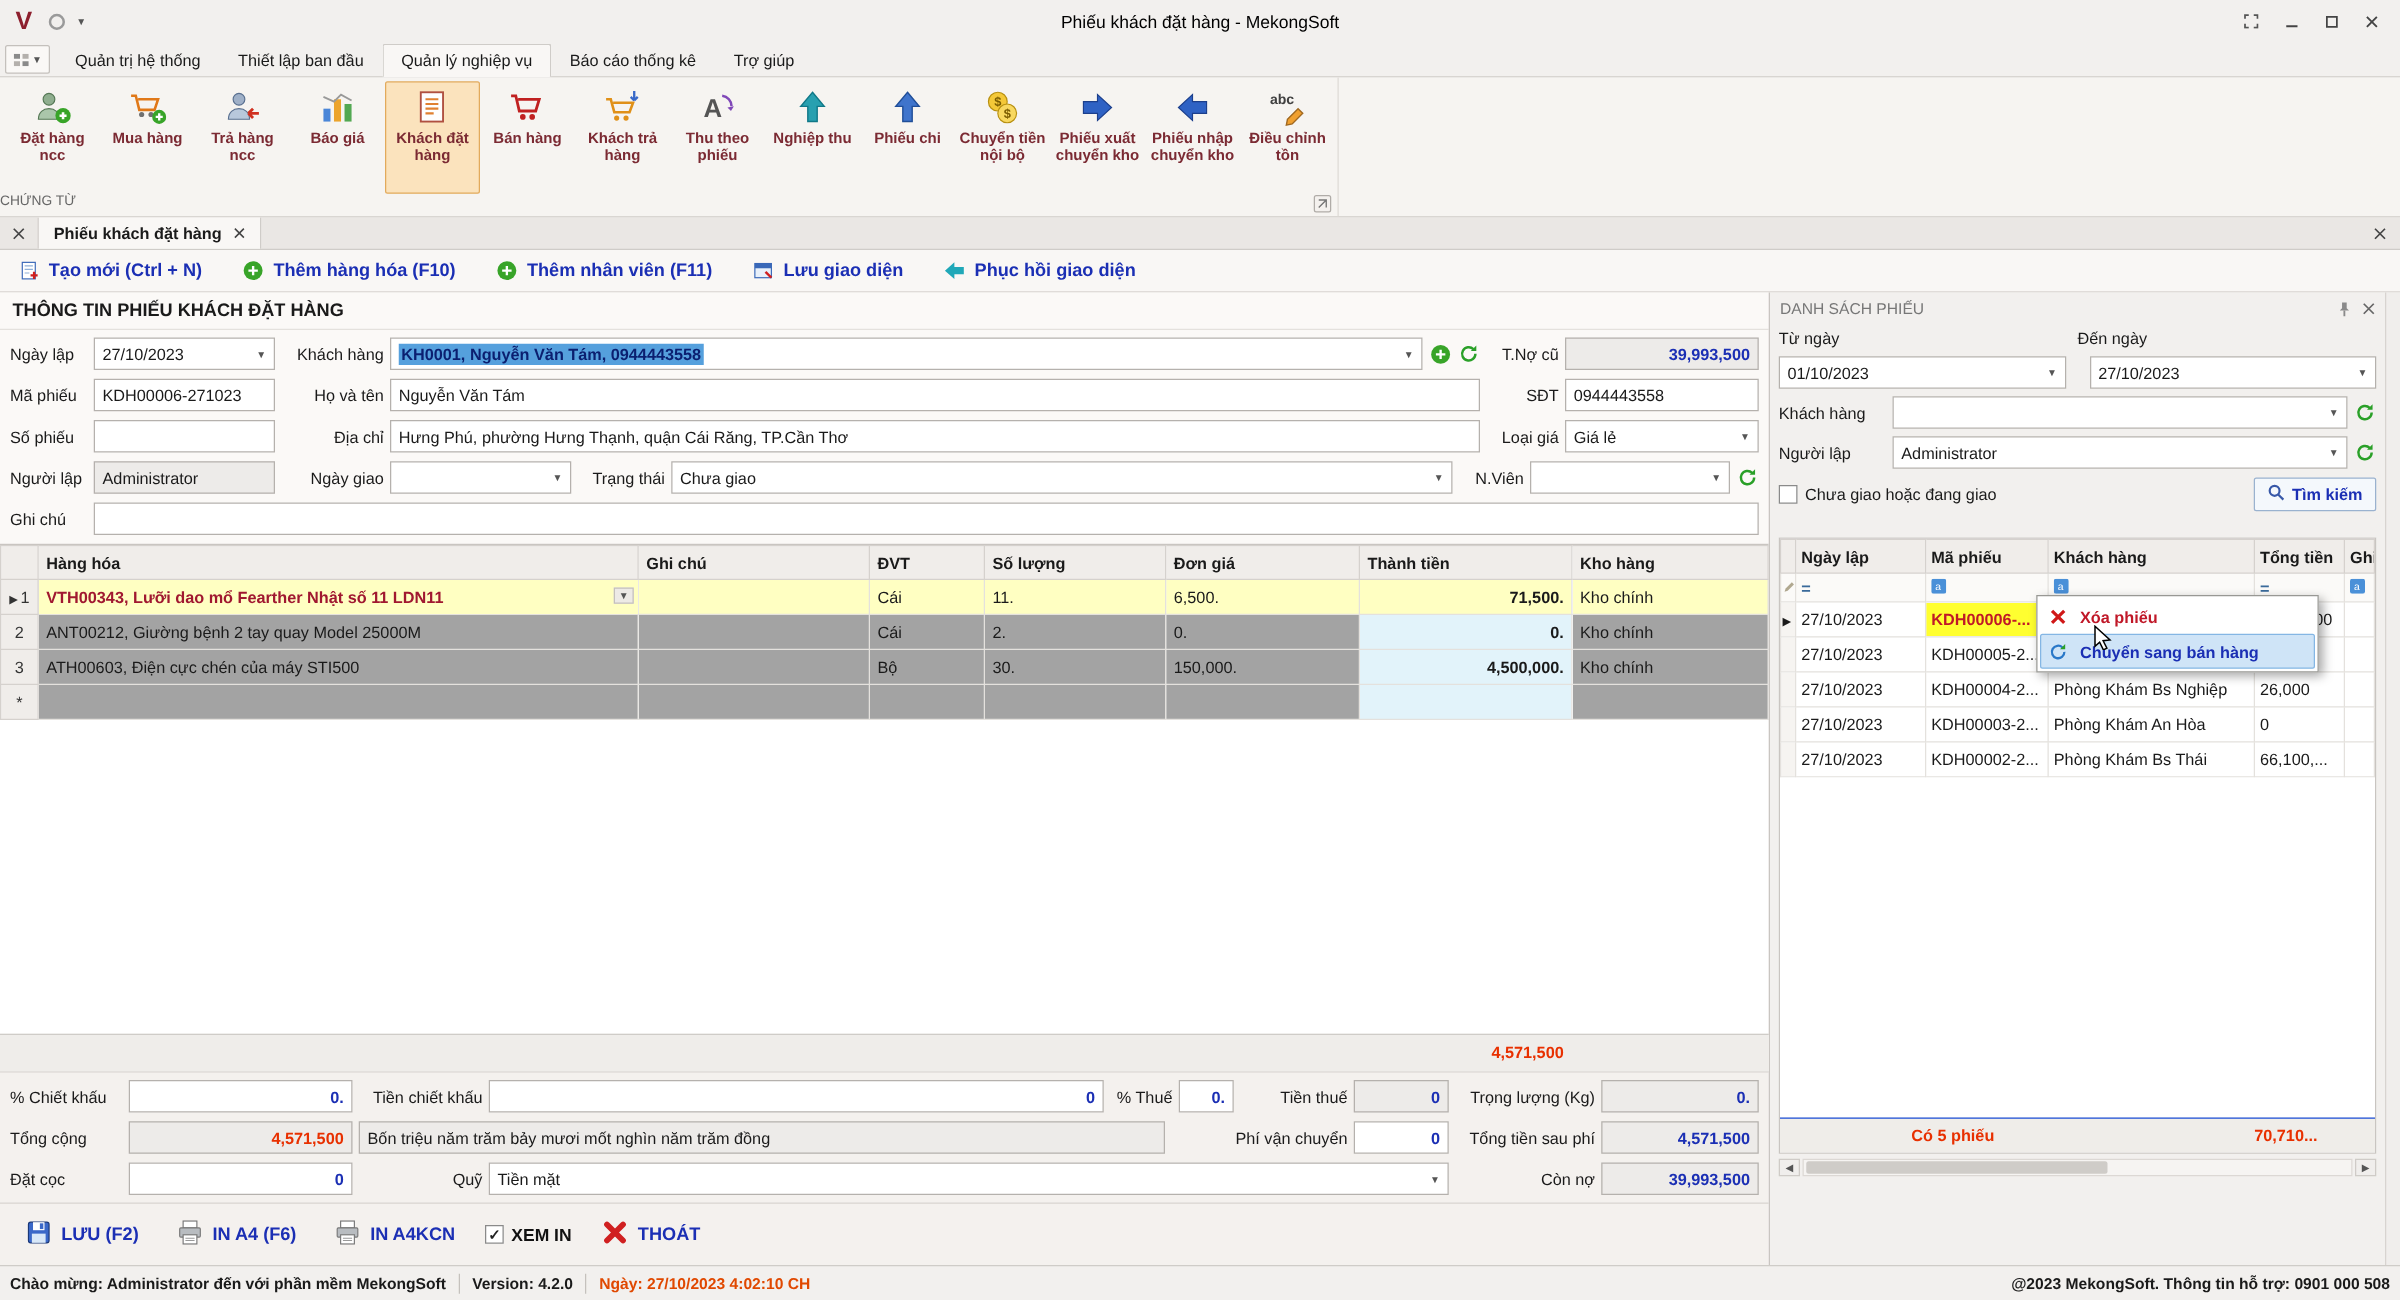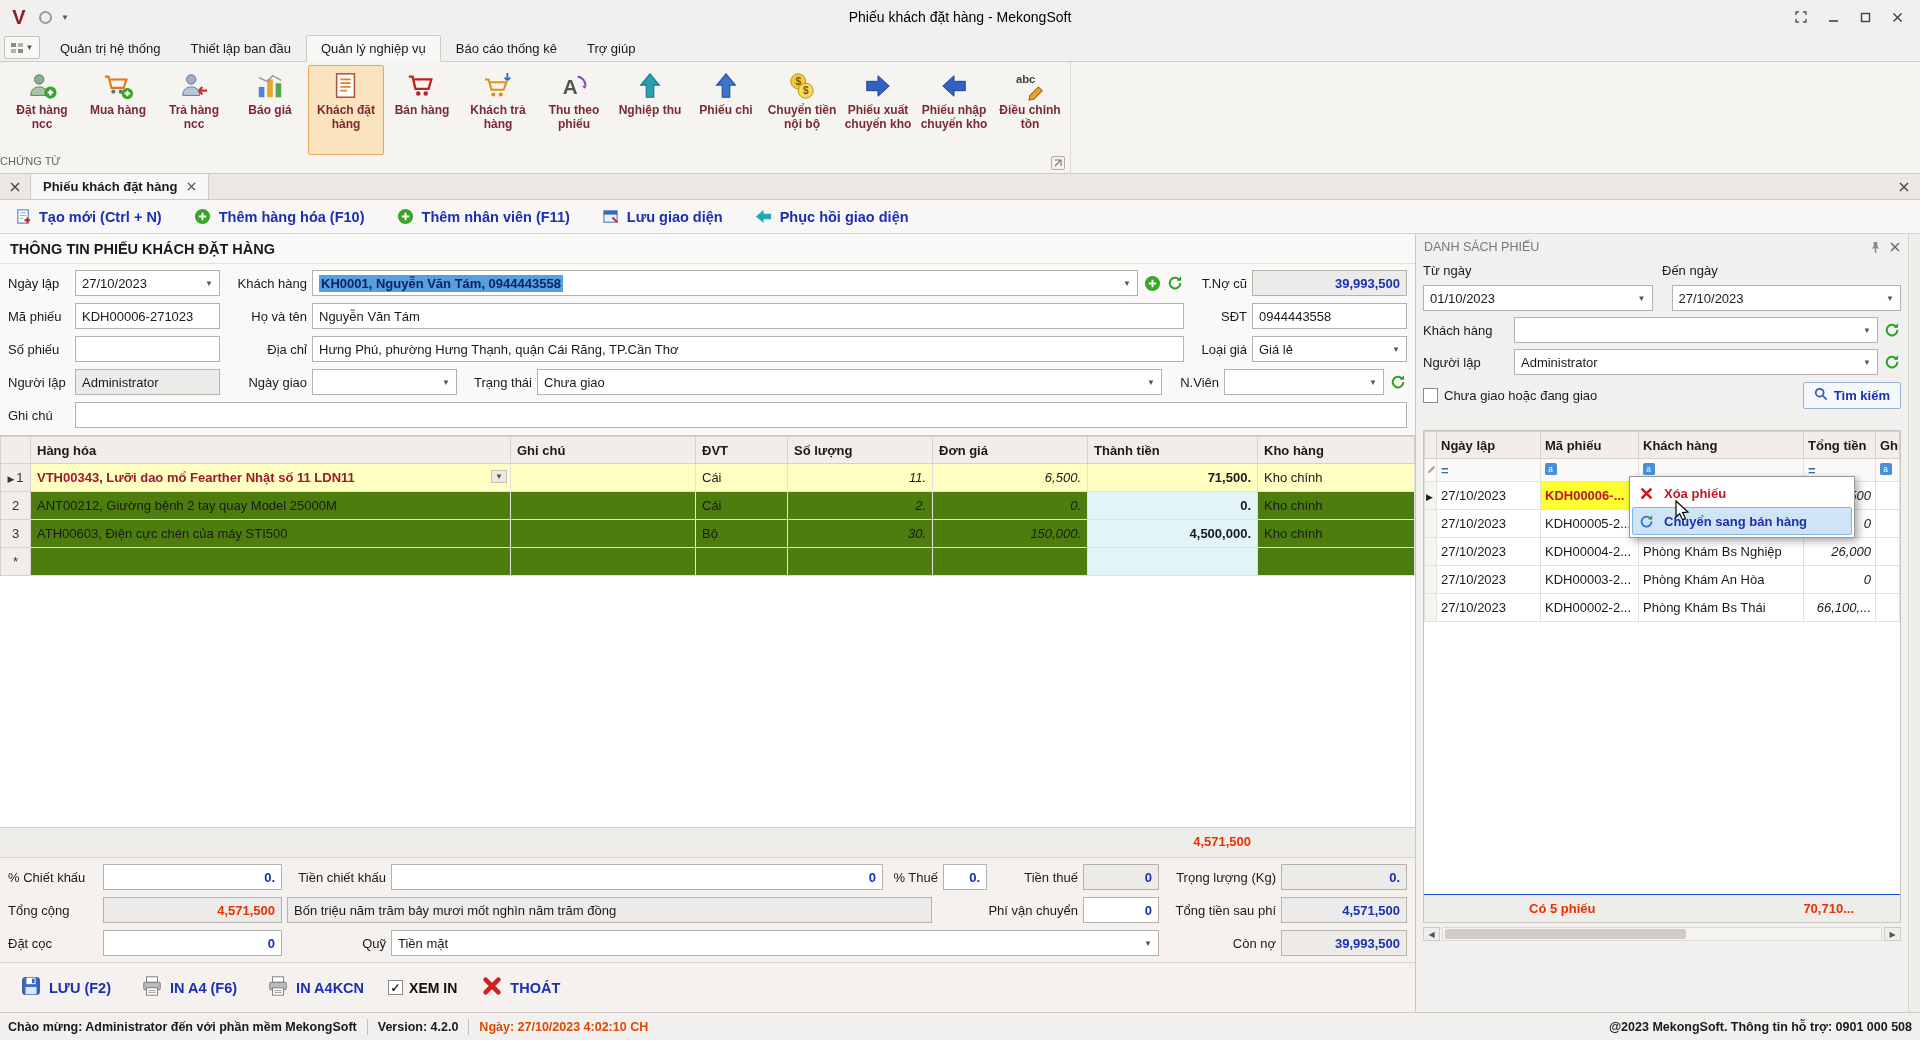--- a/index.html
+++ b/index.html
@@ -65,26 +65,26 @@
 .red-num span{margin-left:auto;color:var(--accent-red,#e83000);font-weight:bold;}
 .sel-text{background:var(--sel-blue,#55a0dd);color:#0b1f70;font-weight:bold;padding:1px 2px;}
 .flex1{flex:1 1 auto;min-width:0;}
 .icon16{width:18px;height:18px;flex:0 0 auto;display:flex;align-items:center;justify-content:center;}
 .w44{width:44px}.w50{width:50px}.w52{width:52px}.w58{width:58px}.w62{width:62px}.w70{width:70px}.w76{width:76px}.w82{width:82px}.w86{width:86px}.w90{width:90px}.w99{width:99px}.w112{width:112px}.w126{width:126px}.w141{width:141px}.w145{width:145px}.w155{width:155px}.w160{width:160px}.w179{width:179px}
 
 
 .grid-wrap{flex:1;min-height:0;background:#fff;border-top:1px solid #c9c5c1;display:flex;flex-direction:column;}
 table.grid{border-collapse:collapse;table-layout:fixed;width:100%;flex:0 0 auto;}
 .grid th{background:#f0edea;border:1px solid #d5d1cd;font-weight:bold;text-align:left;padding:0 6px;height:27px;font-size:13px;overflow:hidden;white-space:nowrap;}
-.grid td{border:1px solid #e4e1dd;padding:0 6px;height:28px;font-size:13px;background:#4d7c0f;overflow:hidden;white-space:nowrap;}
+.grid td{border:1px solid #e4e1dd;padding:0 6px;height:28px;font-size:13px;background:#a3a3a3;overflow:hidden;white-space:nowrap;}
 .grid td.rnum,.grid th.rnum{background:#f0edea;border-color:#d5d1cd;text-align:center;padding:0 2px;color:#333;}
 tr.sel td{background:var(--row-yellow,#ffffc2);}
 td.hh-sel{color:#a01830;font-weight:bold;position:relative;padding-right:22px;}
 .dd2{position:absolute;right:3px;top:6px;font-size:8px;color:#555;background:#edeae6;border:1px solid #c4c0bc;padding:1px 3px;}
-td.ra{text-align:right;font-style:italic;}
+td.ra{}
 td.tt{font-weight:bold;text-align:right;}
 td.ttbg{background:#e2f3fa;}
 .tri{font-size:9px;margin-right:2px;}
 .grid-fill{flex:1;background:#fff;}
 .grid-total{height:30px;background:#efedea;border-top:1px solid #cfccc8;position:relative;flex:0 0 auto;}
 .grid-total .tval{position:absolute;left:1087px;width:170px;text-align:right;padding:6px 6px 0 0;color:var(--accent-red,#e83000);font-weight:bold;}
 
 
 .bottom-form{flex:0 0 auto;background:#f4f1ee;border-top:1px solid #d8d4d0;padding:5px 8px;display:flex;flex-direction:column;gap:5px;}
 

